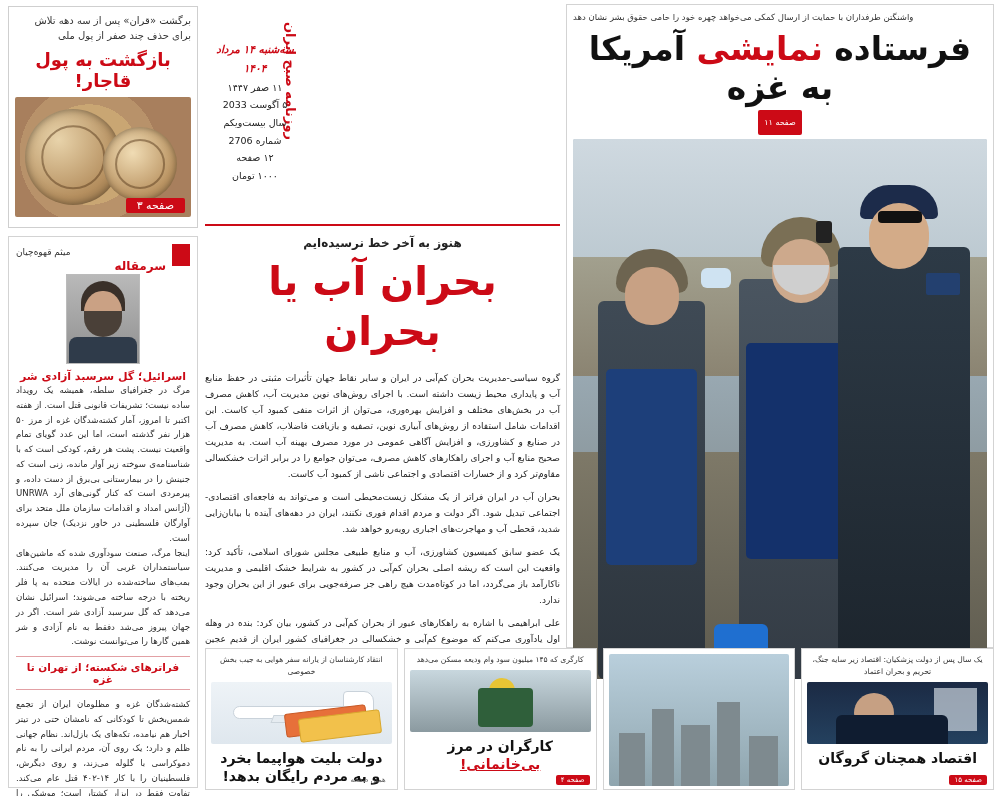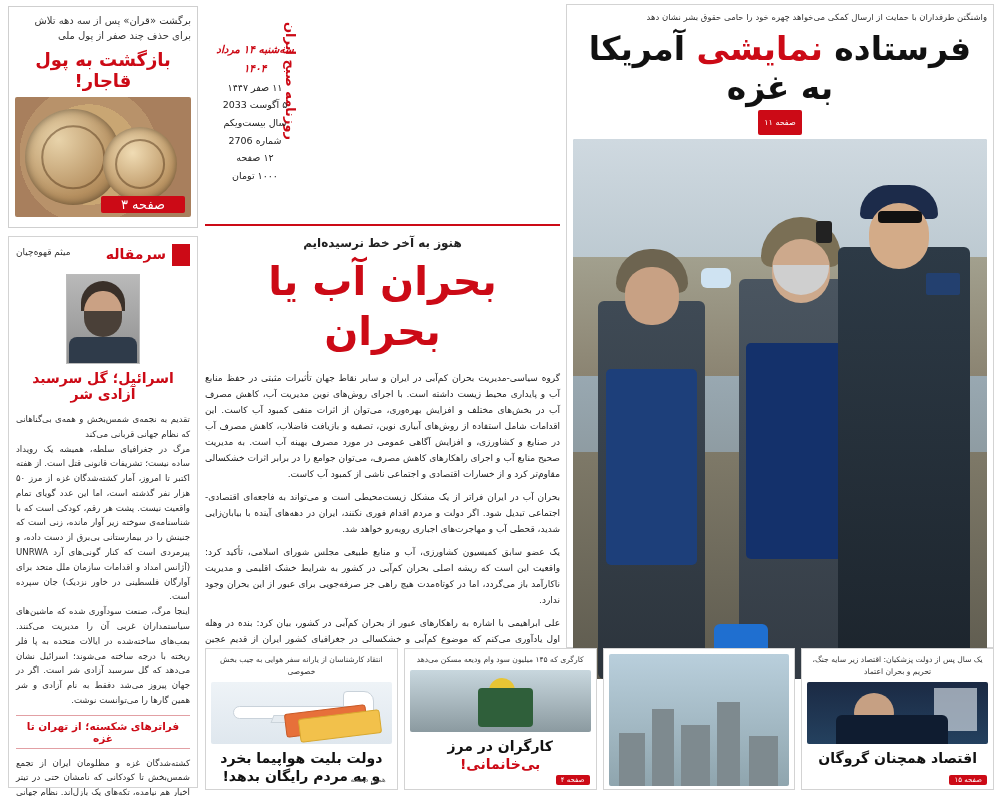--- a/index.html
+++ b/index.html
@@ -19,64 +19,64 @@
   .tl-head{font-size:18px;font-weight:bold;color:#cc0a16;margin-top:6px;letter-spacing:-.3px;}
   .tl-photo{margin-top:6px;height:120px;width:100%;border-radius:2px;
     background:
       radial-gradient(circle at 42% 48%, #d8b887 0 28%, #c9a673 28% 42%, #b8926a 42% 58%, #a87f5d 58% 100%),
       linear-gradient(135deg,#8a6a4a,#c6a87c);
     position:relative;overflow:hidden;}
   .coin{position:absolute;border-radius:50%;}
   .coin1{left:10px;top:12px;width:96px;height:96px;background:radial-gradient(circle at 35% 32%, #e8d3aa, #b58f5f 65%, #8a6a41);box-shadow:inset 0 0 8px rgba(0,0,0,.45);}
   .coin2{right:14px;top:30px;width:74px;height:74px;background:radial-gradient(circle at 40% 35%, #f0dcb4, #bb9564 65%, #8d6b43);box-shadow:inset 0 0 7px rgba(0,0,0,.4);}
   .coin-inner{position:absolute;left:50%;top:50%;transform:translate(-50%,-50%);width:62%;height:62%;border-radius:50%;border:2px solid rgba(90,60,30,.5);}
-  .tl-page{position:absolute;right:6px;bottom:4px;font-size:13px;color:#fff;background:#cc0a16;padding:1px 20px;border-radius:2px;text-align:right;}
+  .tl-page{position:absolute;right:6px;bottom:4px;font-size:11px;color:#fff;background:#cc0a16;padding:1px 11px;border-radius:2px;text-align:right;}
 
   
   .mast{left:205px;top:4px;width:355px;height:228px;}
   .mast-title{
     position:absolute;right:8px;top:20px;width:250px;text-align:right;
     font-size:120px;font-weight:bold;color:#cc0a16;line-height:.9;
     font-family:"DejaVu Sans","Liberation Sans",sans-serif;
   }
   .mast-sub{position:absolute;right:262px;top:18px;width:28px;writing-mode:vertical-rl;
     font-size:13px;color:#cc0a16;font-weight:bold;letter-spacing:1px;}
   .mast-meta{position:absolute;left:6px;top:36px;width:88px;text-align:center;font-size:9.5px;line-height:1.85;color:#222;}
   .mast-meta .d1{color:#cc0a16;font-weight:bold;font-size:10.5px;font-style:italic;}
   .mast-rule{position:absolute;left:0;right:0;bottom:6px;height:2px;background:#cc0a16;}
 
   
   .edit{left:8px;top:236px;width:190px;height:552px;border:1px solid #d3d3d3;padding:7px;}
   .edit-tag{position:relative;height:26px;}
   .edit-tag .pill{position:absolute;right:0;top:0;background:#cc0a16;width:18px;height:22px;}
-  .edit-tag .t{position:absolute;right:24px;top:2px;font-size:14px;color:#cc0a16;font-weight:bold;}
+  .edit-tag .t{position:absolute;right:24px;top:15px;font-size:12px;color:#cc0a16;font-weight:bold;}
   .edit-tag .n{position:absolute;left:0;top:3px;font-size:9px;color:#333;}
   .edit-photo{width:72px;height:88px;margin:4px auto 2px auto;background:linear-gradient(#b9b9b9,#8f8f8f);border:1px solid #bbb;position:relative;overflow:hidden;}
   .face{position:absolute;left:50%;transform:translateX(-50%);}
   .hair{top:6px;width:44px;height:30px;border-radius:22px 22px 0 0;background:#3a3029;}
   .skin{top:16px;width:38px;height:42px;border-radius:19px/22px;background:#caa184;}
   .beard{top:36px;width:38px;height:26px;border-radius:0 0 19px 19px;background:#4a4038;}
   .body{bottom:0;width:68px;height:26px;background:#2f3b4a;border-radius:8px 8px 0 0;}
-  .edit-title{text-align:center;font-size:14px;font-weight:bold;color:#cc0a16;margin:6px 0 10px;}
+  .edit-title{text-align:center;font-size:11px;font-weight:bold;color:#cc0a16;margin:6px 0 0;}
   .edit-body{font-size:8.6px;line-height:1.72;color:#2a2a2a;text-align:justify;}
   .edit-quote{margin:7px 0;text-align:center;font-size:10.5px;font-weight:bold;color:#cc0a16;border-top:1px solid #e2a0a4;border-bottom:1px solid #e2a0a4;padding:4px 0;}
 
   
   .lead{left:205px;top:236px;width:355px;height:404px;}
   .lead-kicker{text-align:center;font-size:12px;color:#222;font-weight:bold;margin-bottom:6px;}
   .lead-head{text-align:center;font-size:40px;font-weight:bold;color:#cc0a16;line-height:1.25;letter-spacing:-.5px;}
   .lead-head .l2{display:block;}
   .lead-head .mark{background:linear-gradient(transparent 62%, #f4c2c5 62%);}
   .lead-body{margin-top:14px;font-size:9px;line-height:1.78;color:#1d1d1d;text-align:justify;}
   .lead-body p{margin:0 0 7px 0;}
   .lead-more{margin-top:6px;font-size:8.5px;color:#cc0a16;text-align:right;}
 
   
   .hero{left:566px;top:4px;width:428px;height:644px;border:1px solid #d3d3d3;padding:6px;}
-  .hero-kicker{font-size:8.5px;color:#333;text-align:right;line-height:1.6;}
+  .hero-kicker{font-size:8.5px;color:#333;text-align:left;line-height:1.6;}
   .hero-head{margin-top:4px;text-align:center;font-size:33px;font-weight:bold;color:#111;letter-spacing:-.5px;}
   .hero-head .hl{color:#cc0a16;}
   .hero-page{margin:3px 0 4px 0;text-align:center;}
   .hero-page span{display:inline-block;background:#cc0a16;color:#fff;font-size:8px;padding:8px 6px;border-radius:2px;text-align:center;}
   .hero-photo{position:relative;width:100%;height:540px;overflow:hidden;border-radius:2px;
     background:linear-gradient(#b9c6cf 0%, #9fb0bb 35%, #8d9aa0 60%, #6f6a5c 100%);}
   
   .h-sky{position:absolute;left:0;top:0;right:0;height:30%;background:linear-gradient(#cfd9e0,#b6c4cc);}
   .h-hill{position:absolute;left:0;top:22%;right:0;height:22%;background:linear-gradient(#a2a08e,#8b8472);}
   .h-ground{position:absolute;left:0;bottom:0;right:0;height:42%;background:linear-gradient(#7e7968,#5d5a4e);}
@@ -99,21 +99,21 @@
   .m3 .patch{position:absolute;right:8%;top:6%;width:34px;height:22px;background:#23406f;border-radius:2px;}
   .h-blue-jug{position:absolute;left:34%;bottom:2%;width:54px;height:44px;background:#1f6fd0;border-radius:6px;}
   .h-mask{position:absolute;left:31%;top:24%;width:30px;height:20px;background:#cfe3f2;border-radius:6px;}
 
   
   .strip{position:absolute;left:205px;top:648px;width:789px;height:142px;display:flex;gap:6px;direction:rtl;}
   .card{flex:1;border:1px solid #d3d3d3;padding:5px;box-sizing:border-box;position:relative;background:#fff;}
   .card-kicker{font-size:7.6px;line-height:1.55;color:#333;text-align:center;}
   .card-img{margin-top:4px;height:62px;width:100%;border-radius:2px;}
   .card-head{margin-top:5px;text-align:center;font-size:14px;font-weight:bold;color:#111;line-height:1.3;}
-  .card-head .hl{color:#cc0a16;}
+  .card-head .hl{color:#cc0a16;text-decoration:underline;}
   .card-page{position:absolute;right:6px;bottom:4px;background:#cc0a16;color:#fff;font-size:7px;padding:1px 5px;border-radius:2px;}
   .card-page.plain{background:transparent;color:#555;}
   .img-interview{background:linear-gradient(#1b2a44,#24415f);position:relative;overflow:hidden;}
   .img-interview .p{position:absolute;left:26%;top:18%;width:40px;height:40px;border-radius:50%;background:#c6a083;}
   .img-interview .s{position:absolute;left:16%;bottom:0;width:62%;height:46%;background:#0f1c30;border-radius:6px 6px 0 0;}
   .img-interview .w{position:absolute;right:6%;top:10%;width:24%;height:70%;background:#cfd7df;opacity:.7;}
   .img-city{background:linear-gradient(#b9cfdc,#8fa5ae);position:relative;overflow:hidden;}
   .img-city .b{position:absolute;bottom:0;background:#7e8a8f;}
   .img-worker{background:linear-gradient(#c8d7de,#8b9aa0);position:relative;overflow:hidden;}
   .img-worker .helm{position:absolute;left:44%;top:14%;width:26px;height:14px;border-radius:13px 13px 0 0;background:#e8c534;}
@@ -164,21 +164,20 @@
       <div class="t">سرمقاله</div>
       <div class="n">میثم قهوه‌چیان</div>
     </div>
     <div class="edit-photo">
       <div class="face hair"></div>
       <div class="face skin"></div>
       <div class="face beard"></div>
       <div class="face body"></div>
     </div>
     <div class="edit-title rtl">اسرائیل؛ گل سرسبد آزادی شر</div>
-    <div class="edit-body rtl">تقدیم به نجمه‌ی شمس‌بخش و همه‌ی بی‌گناهانی که نظام جهانی قربانی می‌کند</div>
     <div class="edit-body rtl">مرگ در جغرافیای سلطه، همیشه یک رویداد ساده نیست؛ تشریفات قانونی قتل است. از هفته اکتبر تا امروز، آمار کشته‌شدگان غزه از مرز ۵۰ هزار نفر گذشته است، اما این عدد گویای تمام واقعیت نیست. پشت هر رقم، کودکی است که با شناسنامه‌ی سوخته زیر آوار مانده، زنی است که جنینش را در بیمارستانی بی‌برق از دست داده، و پیرمردی است که کنار گونی‌های آرد UNRWA (آژانس امداد و اقدامات سازمان ملل متحد برای آوارگان فلسطینی در خاور نزدیک) جان سپرده است.</div>
     <div class="edit-body rtl">اینجا مرگ، صنعت سودآوری شده که ماشین‌های سیاستمداران غربی آن را مدیریت می‌کنند. بمب‌های ساخته‌شده در ایالات متحده به پا فلر ریخته با درجه ساخته می‌شوند؛ اسرائیل نشان می‌دهد که گل سرسبد آزادی شر است. اگر در جهان پیروز می‌شد دفقط به نام آزادی و شر همین گارها را می‌توانست نوشت.</div>
     <div class="edit-quote rtl">فراتر‌های شکسته؛ از تهران تا غزه</div>
     <div class="edit-body rtl">کشته‌شدگان غزه و مظلومان ایران از تجمع شمس‌بخش تا کودکانی که نامشان حتی در تیتر اخبار هم نیامده، تکه‌های یک بازل‌اند. نظام جهانی ظلم و دارد؛ یک روی آن، مردم ایرانی را به نام دموکراسی با گلوله می‌زند، و روی دیگرش، فلسطینیان را با کار ۱۴-۴۰۲ قتل عام می‌کند. تفاوت فقط در ابزار کشتار است؛ موشکی را برای آزادی مردم ایران می‌دهند و موشکی را به عنوان حق دفاع؛ روانه مرگ می‌کند. شیطان هیچ‌گاه شیری به نام کسانی هستند که آگاه و از قبل هم‌وطنان‌شان را سر می‌برند و هم فردای روشن به نام می‌دانند.</div>
 
   </div>
 
   <div class="box lead">
     <div class="lead-kicker rtl">هنوز به آخر خط نرسیده‌ایم</div>
     <div class="lead-head rtl">

